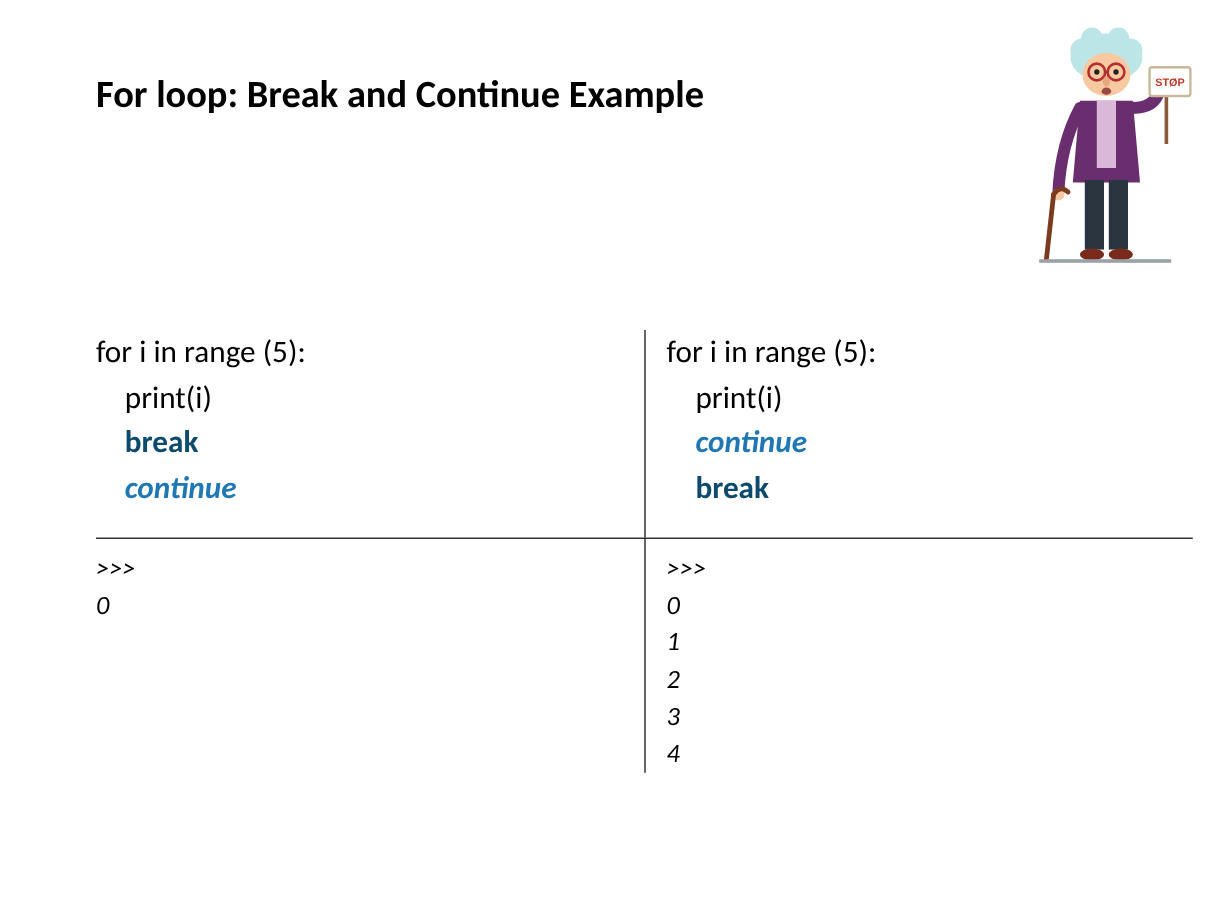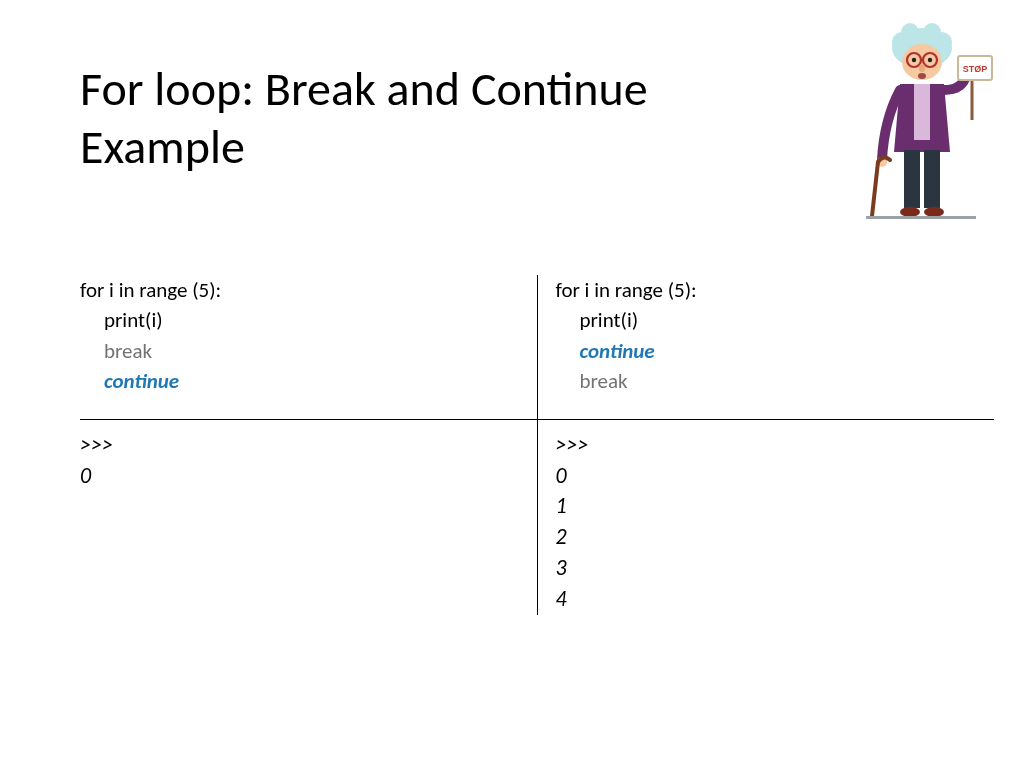--- a/index.html
+++ b/index.html
@@ -11,22 +11,22 @@
       position: relative;
       overflow: hidden;
     }
     .slide {
       padding: 60px 80px 40px 80px;
       width: 100%;
       height: 100%;
       position: relative;
     }
     .title {
-      font-size: 48px;
-      font-weight: 400;
+      font-size: 32px;
+      font-weight: 700;
       color: #000000;
       line-height: 1.2;
       max-width: 720px;
     }
     .character {
       position: absolute;
       top: 20px;
       right: 30px;
       width: 140px;
       height: 200px;
@@ -46,28 +46,28 @@
       position: relative;
     }
     .col-left {
       padding-right: 18px;
     }
     .col-right {
       padding-left: 18px;
       border-left: 1.5px solid #000000;
     }
     .code-block {
-      font-size: 21px;
+      font-size: 26px;
       line-height: 1.45;
       color: #000000;
       padding-bottom: 22px;
     }
     .code-line { white-space: pre; }
     .indent { padding-left: 24px; }
-    .kw-break { color: #737373; font-weight: 400; }
+    .kw-break { color: #0c4a6e; font-weight: 700; }
     .kw-continue { color: #1f77b4; font-weight: 700; font-style: italic; }
     .hr-full {
       border: none;
       border-top: 1.5px solid #000000;
       margin: 0;
       width: 100%;
     }
     .output-block {
       font-size: 22px;
       line-height: 1.4;

